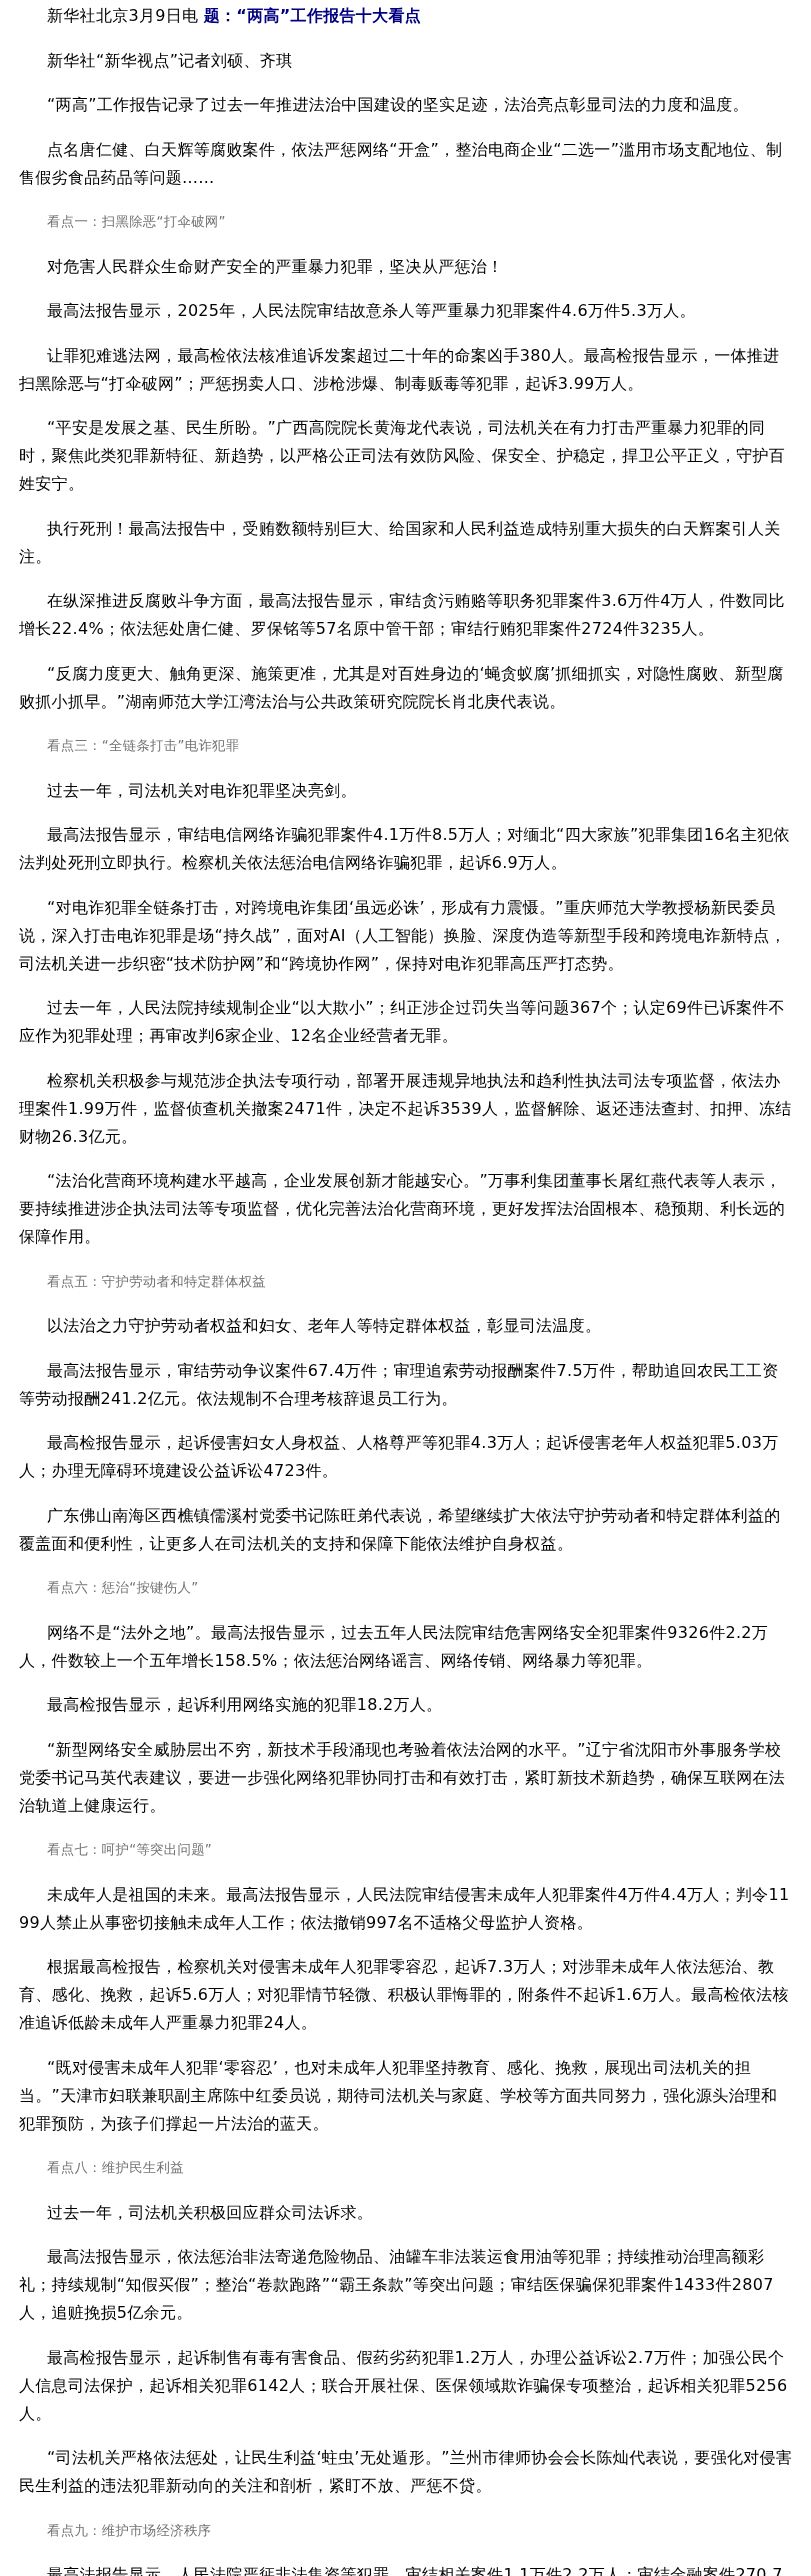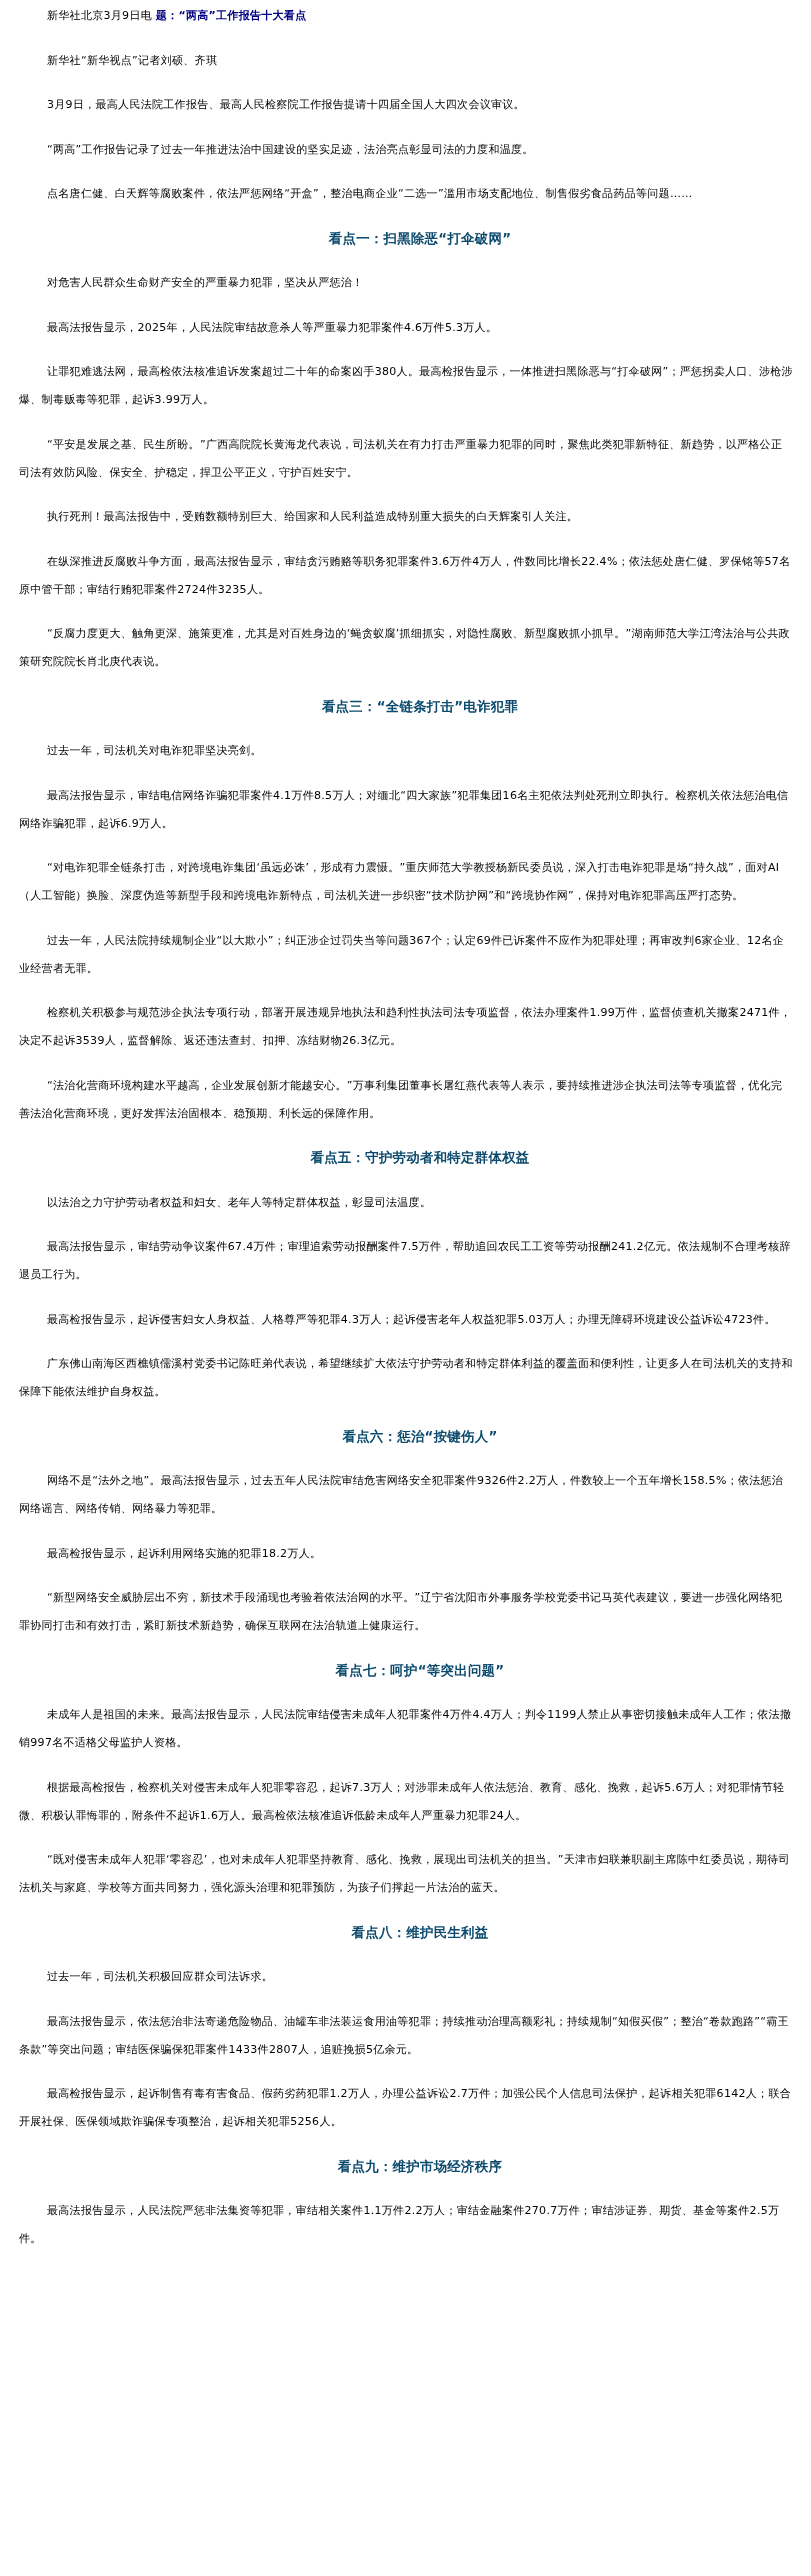--- a/index.html
+++ b/index.html
@@ -7,50 +7,48 @@
       width: 811px;
       font-family: "DejaVu Sans", "Liberation Sans", sans-serif;
       color: #000000;
     }
     .article {
       padding: 2.1px 18px 20.6px 19px;
       box-sizing: border-box;
       width: 811px;
     }
     .p {
-      font-size: 11px;
+      font-size: 16px;
       line-height: 28px;
       text-indent: 28px;
       margin: 0 0 16.5px 0;
       word-break: break-all;
       letter-spacing: 0.3px;
     }
     .dateline { margin-bottom: 16.5px; }
     .headline { color: #000080; font-weight: bold; }
     .h {
-      color: #0c4a6e;
-      font-weight: bold;
+      color: #737373;
+      font-weight: normal;
       font-size: 13.4px;
       line-height: 28px;
       text-indent: 28px;
       margin: 0 0 16.5px 0;
       letter-spacing: 0.3px;
-      text-align: center;
     }
   </style>
 </head>
 <body>
 
 <div class="article">
 
   <p class="p dateline"><span>新华社北京3月9日电</span> <span class="headline">题：“两高”工作报告十大看点</span></p>
 
   <p class="p">新华社“新华视点”记者刘硕、齐琪</p>
 
-  <p class="p">3月9日，最高人民法院工作报告、最高人民检察院工作报告提请十四届全国人大四次会议审议。</p>
   <p class="p">“两高”工作报告记录了过去一年推进法治中国建设的坚实足迹，法治亮点彰显司法的力度和温度。</p>
   <p class="p">点名唐仁健、白天辉等腐败案件，依法严惩网络“开盒”，整治电商企业“二选一”滥用市场支配地位、制售假劣食品药品等问题……</p>
 
   <p class="h">看点一：扫黑除恶“打伞破网”</p>
   <p class="p">对危害人民群众生命财产安全的严重暴力犯罪，坚决从严惩治！</p>
   <p class="p">最高法报告显示，2025年，人民法院审结故意杀人等严重暴力犯罪案件4.6万件5.3万人。</p>
   <p class="p">让罪犯难逃法网，最高检依法核准追诉发案超过二十年的命案凶手380人。最高检报告显示，一体推进扫黑除恶与“打伞破网”；严惩拐卖人口、涉枪涉爆、制毒贩毒等犯罪，起诉3.99万人。</p>
   <p class="p">“平安是发展之基、民生所盼。”广西高院院长黄海龙代表说，司法机关在有力打击严重暴力犯罪的同时，聚焦此类犯罪新特征、新趋势，以严格公正司法有效防风险、保安全、护稳定，捍卫公平正义，守护百姓安宁。</p>
 
   <p class="p">执行死刑！最高法报告中，受贿数额特别巨大、给国家和人民利益造成特别重大损失的白天辉案引人关注。</p>
@@ -79,18 +77,19 @@
 
   <p class="h">看点七：呵护“等突出问题”</p>
   <p class="p">未成年人是祖国的未来。最高法报告显示，人民法院审结侵害未成年人犯罪案件4万件4.4万人；判令1199人禁止从事密切接触未成年人工作；依法撤销997名不适格父母监护人资格。</p>
   <p class="p">根据最高检报告，检察机关对侵害未成年人犯罪零容忍，起诉7.3万人；对涉罪未成年人依法惩治、教育、感化、挽救，起诉5.6万人；对犯罪情节轻微、积极认罪悔罪的，附条件不起诉1.6万人。最高检依法核准追诉低龄未成年人严重暴力犯罪24人。</p>
   <p class="p">“既对侵害未成年人犯罪‘零容忍’，也对未成年人犯罪坚持教育、感化、挽救，展现出司法机关的担当。”天津市妇联兼职副主席陈中红委员说，期待司法机关与家庭、学校等方面共同努力，强化源头治理和犯罪预防，为孩子们撑起一片法治的蓝天。</p>
 
   <p class="h">看点八：维护民生利益</p>
   <p class="p">过去一年，司法机关积极回应群众司法诉求。</p>
   <p class="p">最高法报告显示，依法惩治非法寄递危险物品、油罐车非法装运食用油等犯罪；持续推动治理高额彩礼；持续规制“知假买假”；整治“卷款跑路”“霸王条款”等突出问题；审结医保骗保犯罪案件1433件2807人，追赃挽损5亿余元。</p>
   <p class="p">最高检报告显示，起诉制售有毒有害食品、假药劣药犯罪1.2万人，办理公益诉讼2.7万件；加强公民个人信息司法保护，起诉相关犯罪6142人；联合开展社保、医保领域欺诈骗保专项整治，起诉相关犯罪5256人。</p>
+  <p class="p">“司法机关严格依法惩处，让民生利益‘蛀虫’无处遁形。”兰州市律师协会会长陈灿代表说，要强化对侵害民生利益的违法犯罪新动向的关注和剖析，紧盯不放、严惩不贷。</p>
 
   <p class="h">看点九：维护市场经济秩序</p>
   <p class="p">最高法报告显示，人民法院严惩非法集资等犯罪，审结相关案件1.1万件2.2万人；审结金融案件270.7万件；审结涉证券、期货、基金等案件2.5万件。</p>
 
 </div>
 
 
 </body></html>

